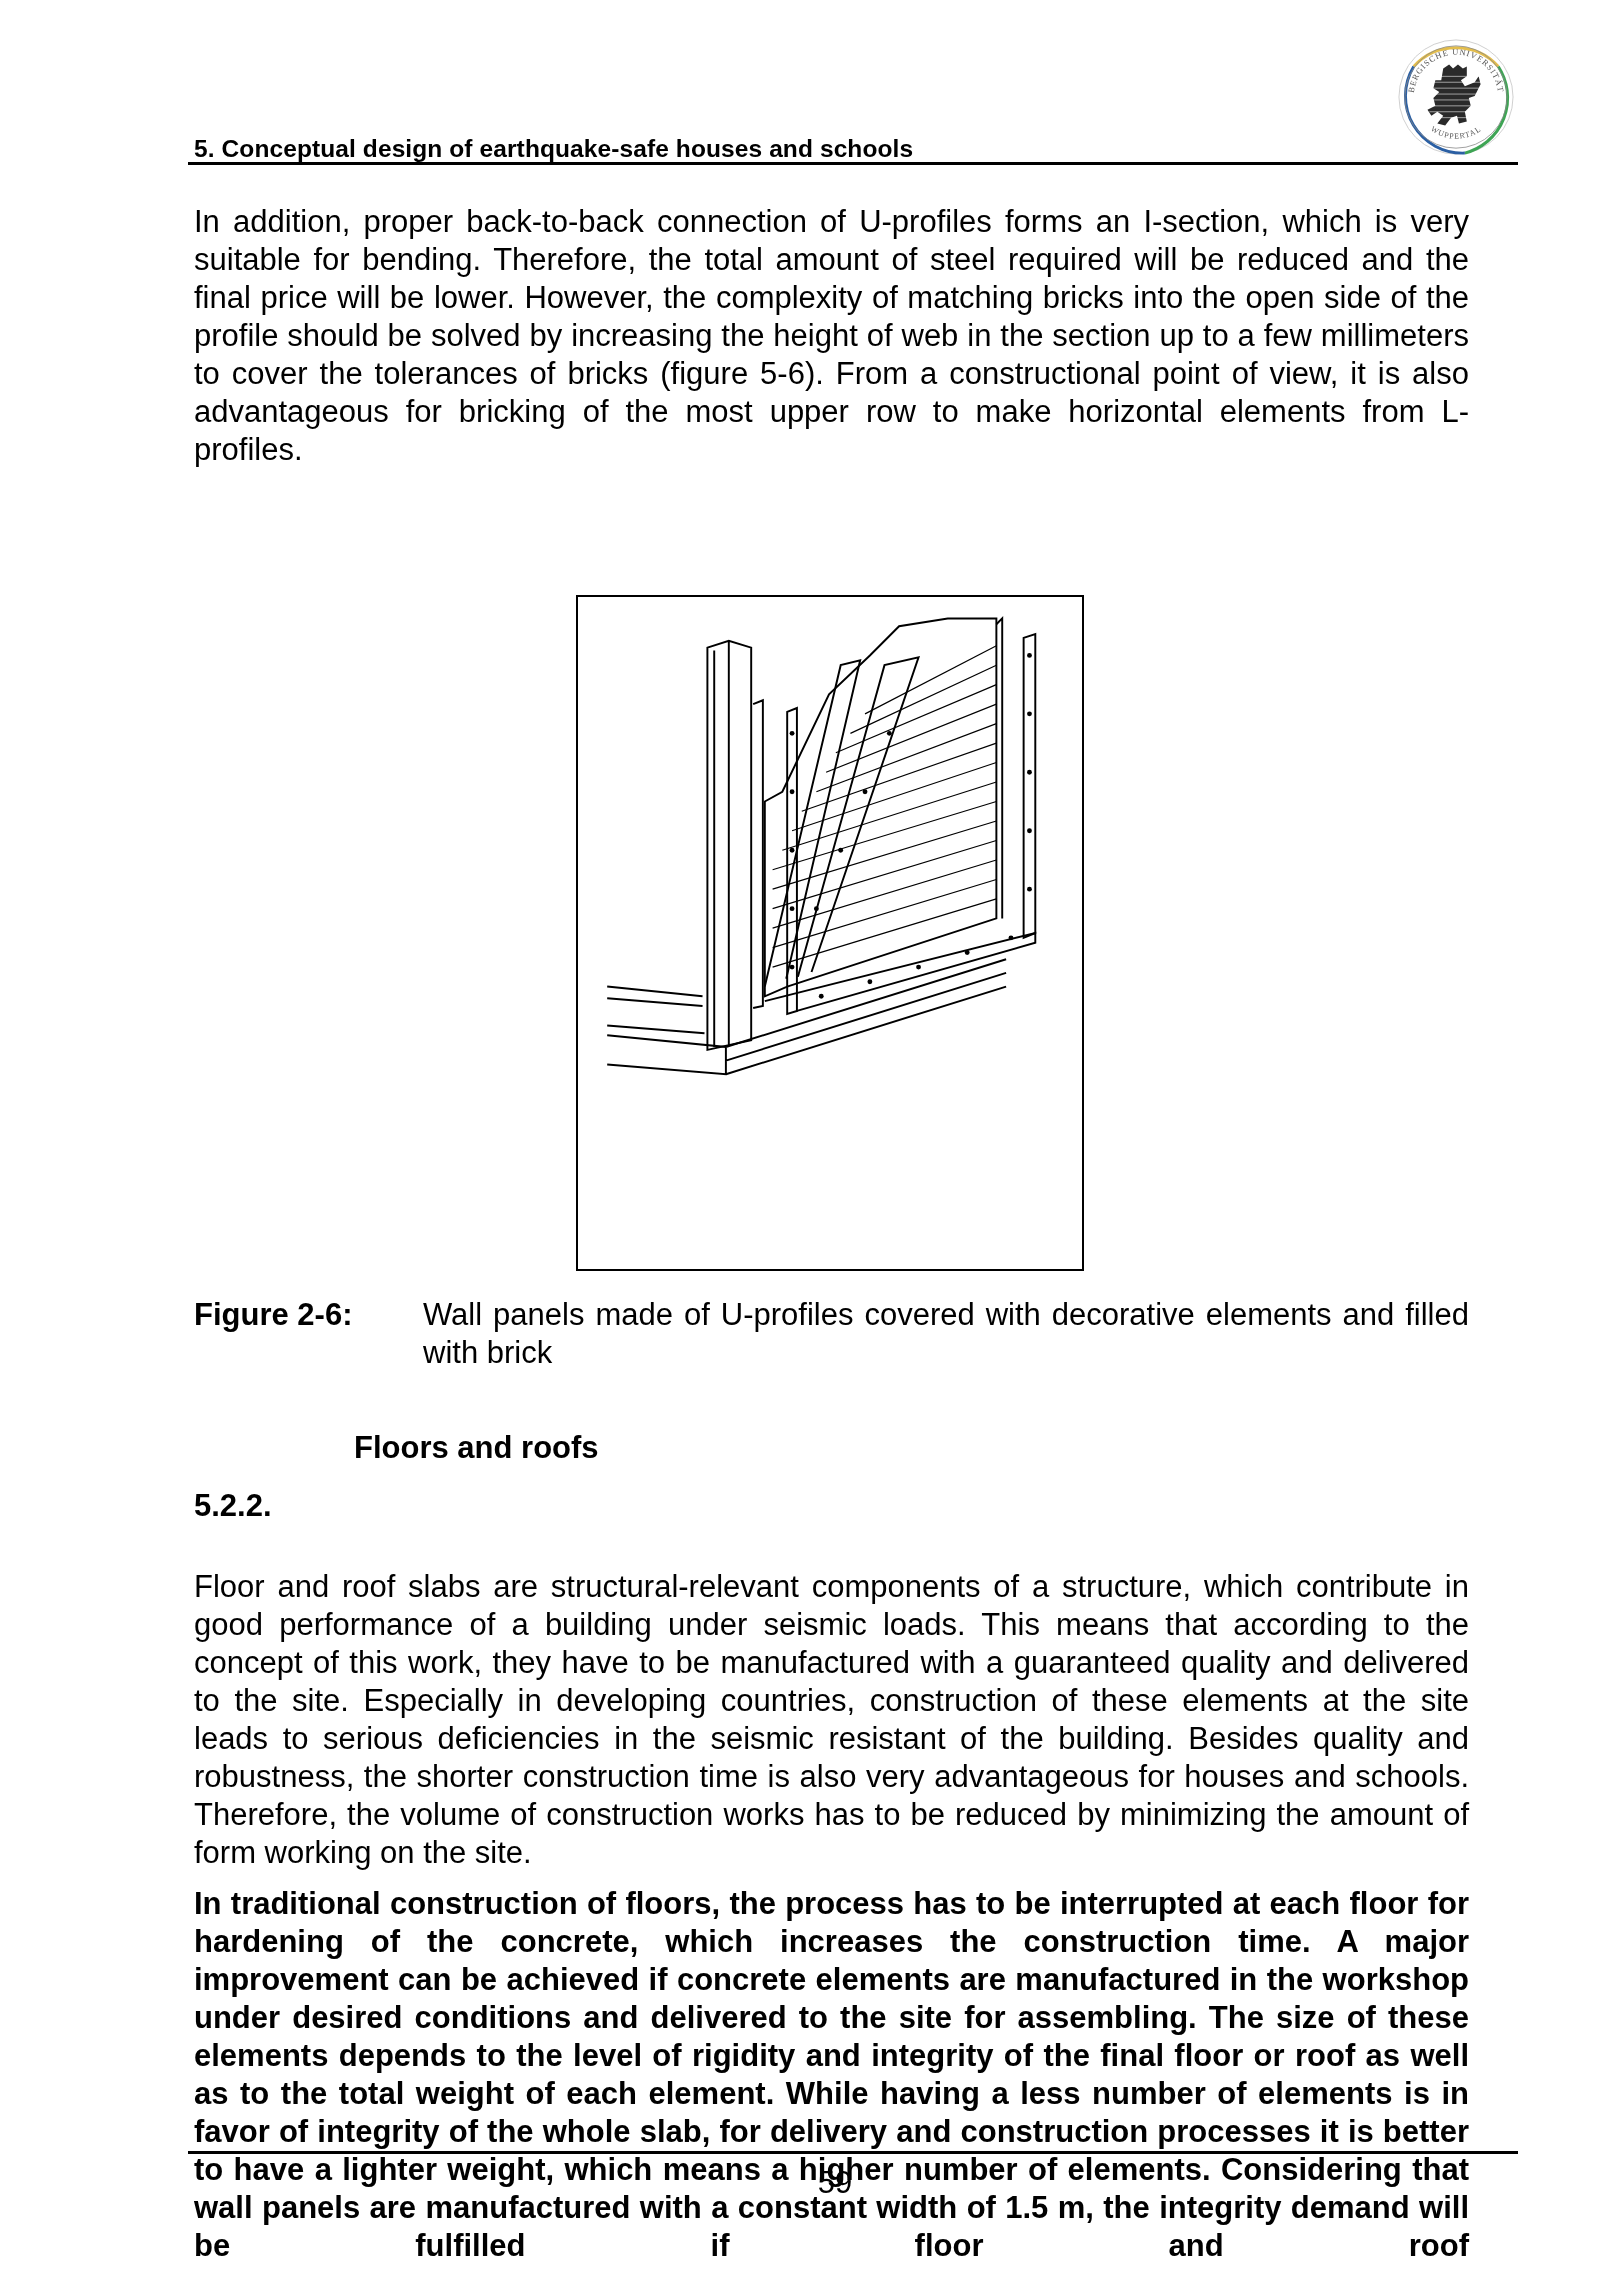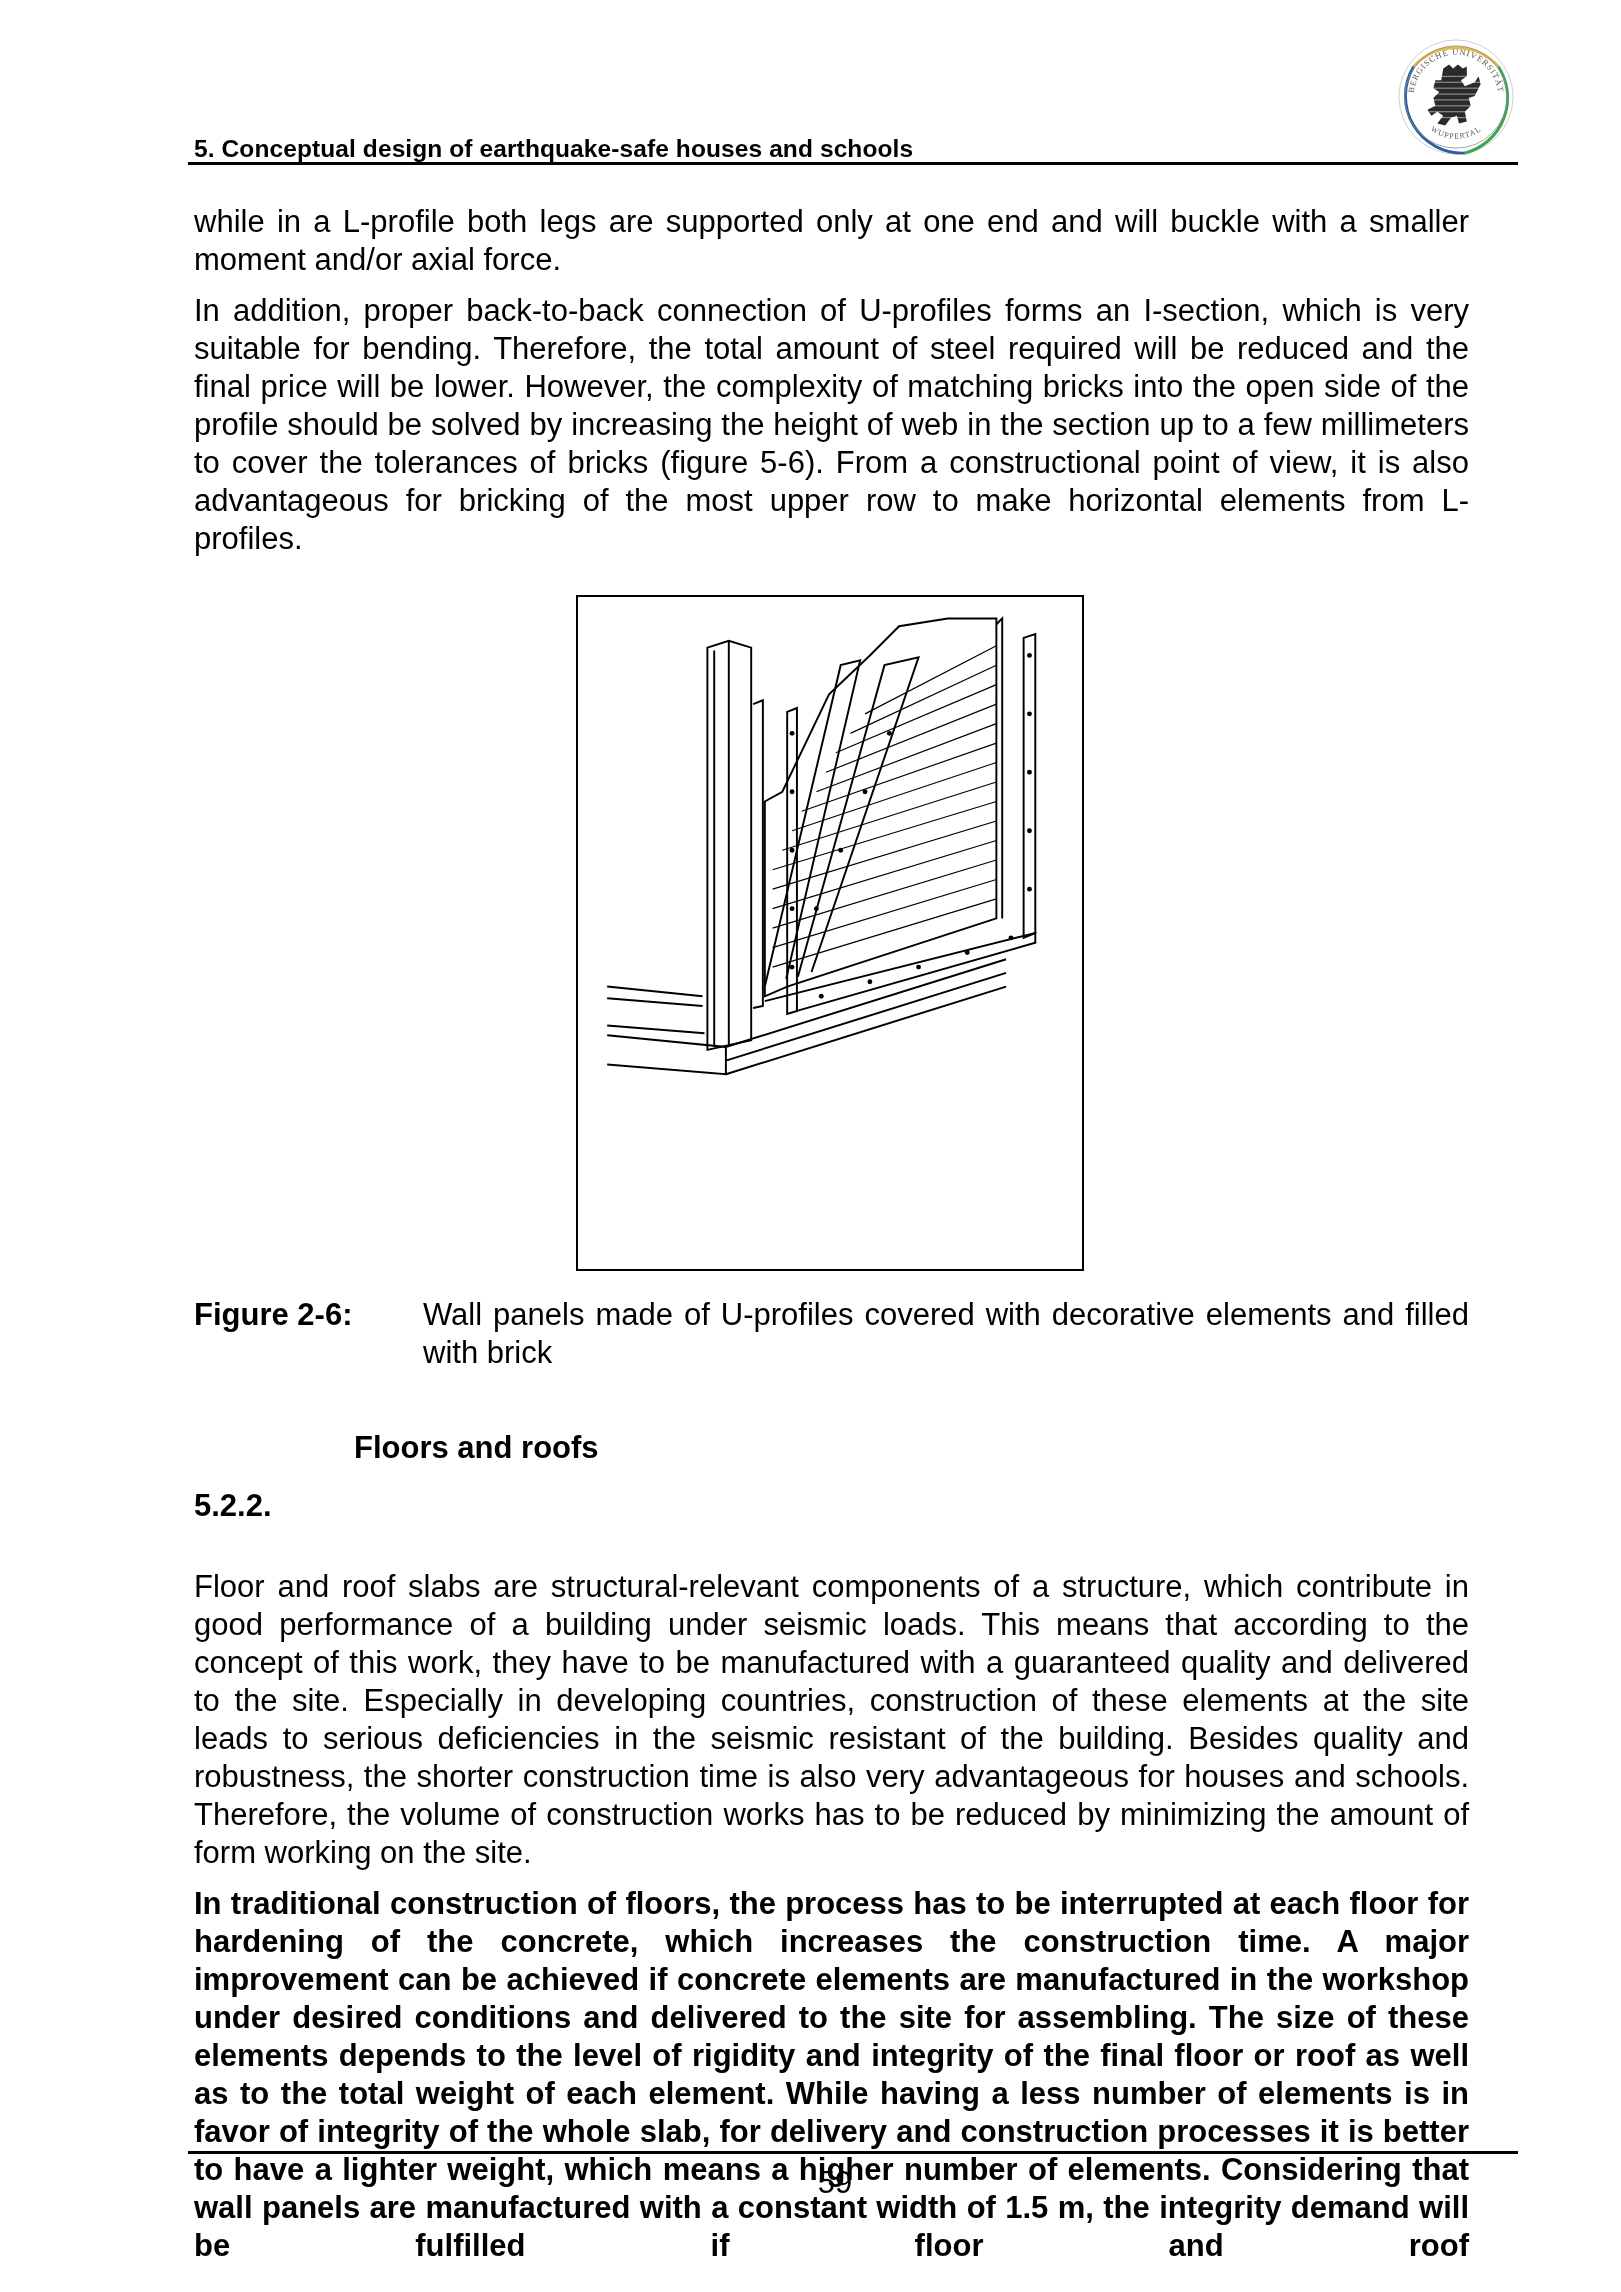--- a/index.html
+++ b/index.html
@@ -82,21 +82,20 @@
         <line x1="34" y1="58" x2="88" y2="58"></line>
       <line x1="34" y1="64" x2="88" y2="64"></line>
         <line x1="34" y1="70" x2="88" y2="70"></line>
       <line x1="34" y1="76" x2="88" y2="76"></line>
         <line x1="34" y1="82" x2="88" y2="82"></line>
     </g>
   </svg>
 </div>
 
 <div class="body-block" style="top:203px;">
-  <p>while in a L-profile both legs are supported only at one end and will buckle with a small­er moment and/or axial force.</p>
   <p>In addition, proper back-to-back connection of U-profiles forms an I-section, which is very suitable for bending. Therefore, the total amount of steel required will be reduced and the final price will be lower. However, the complexity of matching bricks into the open side of the profile should be solved by increasing the height of web in the section up to a few millimeters to cover the tolerances of bricks (figure 5-6). From a construc­tional point of view, it is also advantageous for bricking of the most upper row to make horizontal elements from L-profiles.</p>
 </div>
 
 <div class="figure-box">
   <svg viewBox="0 0 518 690" preserveAspectRatio="none">
     <g fill="none" stroke="#000" stroke-width="2">
 
       <path d="M 30 400 L 128 410 M 30 412 L 128 420 M 30 440 L 130 448 M 30 450 L 152 462 L 152 490 L 30 480 M 152 462 L 440 372 M 152 490 L 440 400 M 152 476 L 440 386"></path>
 
       <path d="M 192 210 L 210 200 L 258 100 L 300 60 L 330 30 L 380 22 L 430 22 L 430 330 L 215 400 L 192 410 Z"></path>

